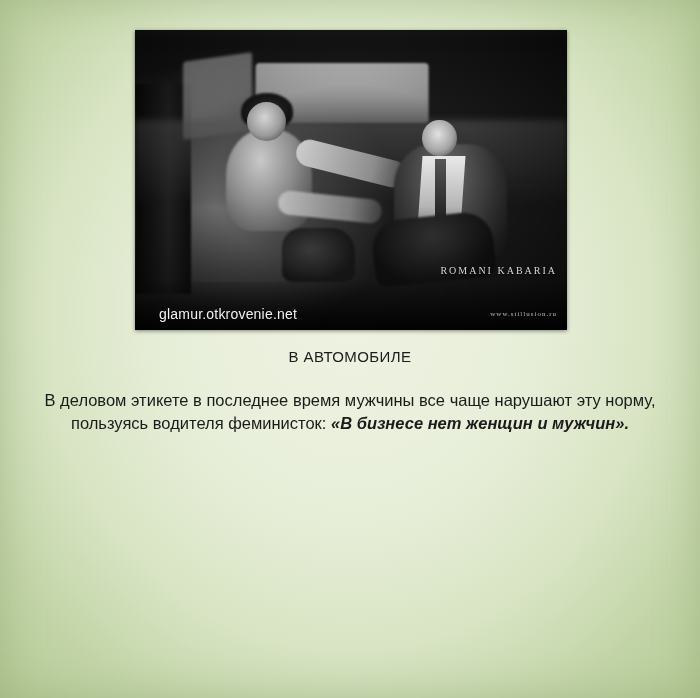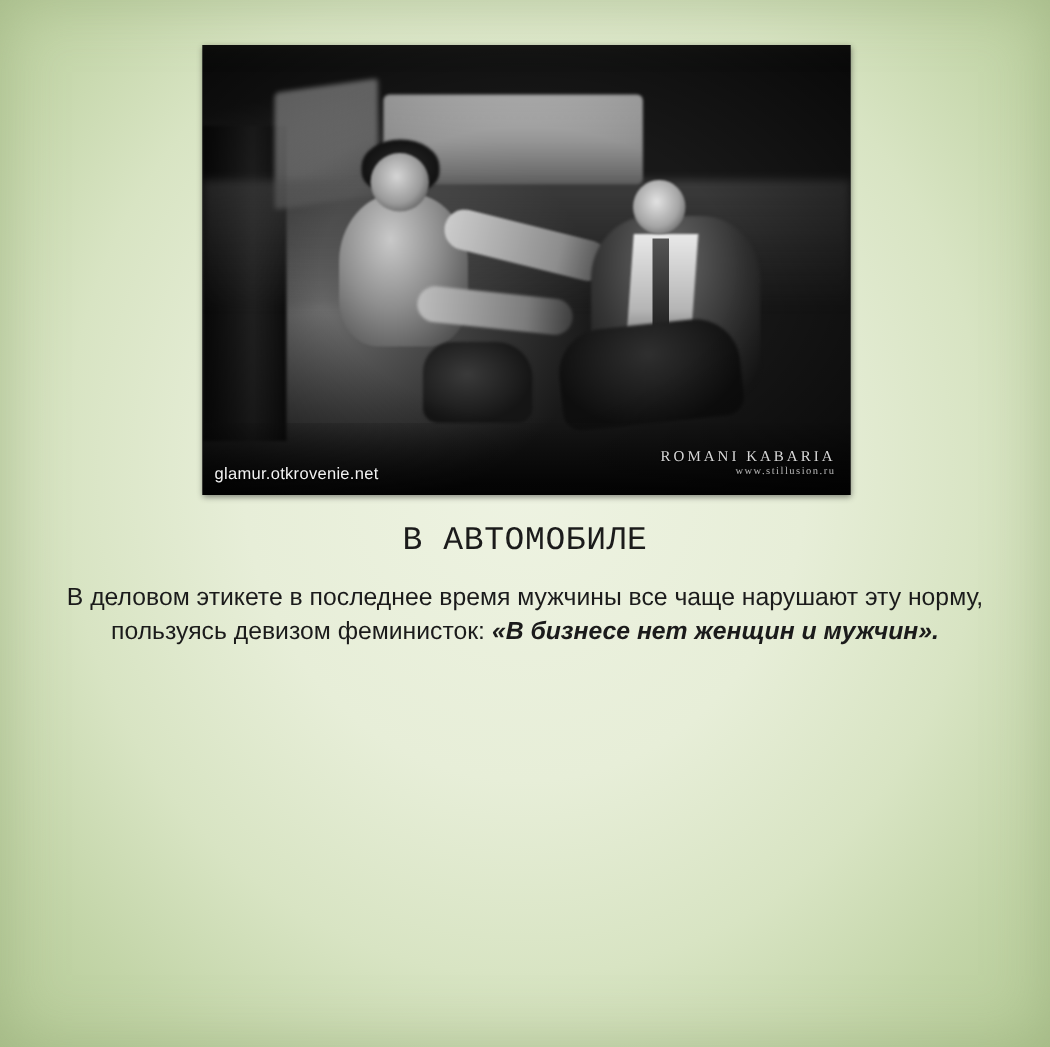--- a/index.html
+++ b/index.html
@@ -213,24 +213,24 @@
     height: 16%;
     background: linear-gradient(180deg, rgba(20,20,20,0.2), rgba(0,0,0,0.85));
   }
   .vignette {
     position: absolute;
     inset: 0;
     background: radial-gradient(ellipse at 50% 50%, rgba(0,0,0,0) 45%, rgba(0,0,0,0.65) 100%);
   }
   .wm-left {
     position: absolute;
-    left: 8px;
+    left: 24px;
     bottom: 8px;
     font-family: "Liberation Sans", sans-serif;
-    font-size: 11px;
+    font-size: 14px;
     color: #f2f2f2;
     letter-spacing: 0.2px;
     text-shadow: 0 1px 1px rgba(0,0,0,0.9);
   }
   .wm-right {
     position: absolute;
     right: 10px;
     bottom: 12px;
     text-align: right;
     color: #d8d8d8;
@@ -239,36 +239,37 @@
   .wm-right .wm-title {
     font-family: "Liberation Serif", serif;
     font-size: 10px;
     letter-spacing: 2px;
   }
   .wm-right .wm-sub {
     font-family: "Liberation Serif", serif;
     font-size: 7px;
     letter-spacing: 1px;
     opacity: 0.85;
+    margin-top: 34px;
   }
   .content {
     position: absolute;
     left: 0;
     top: 338px;
     width: 700px;
     padding: 0 12px;
     box-sizing: border-box;
     text-align: center;
     color: #1b1b1b;
   }
   .doc-title {
-    font-family: Liberation Mono, monospace;
-    font-size: 22px;
+    font-family: Liberation Sans, sans-serif;
+    font-size: 15px;
     letter-spacing: 0.4px;
-    margin: 10px 0 14px 0;
+    margin: 10px 0 24px 0;
   }
   .para {
     font-family: "Liberation Sans", sans-serif;
     font-size: 16.5px;
     line-height: 1.37;
     margin: 0 0 17px 0;
     padding: 0 6px;
   }
   .para em {
     font-style: italic;
@@ -303,16 +304,16 @@
       <div class="wm-left">glamur.otkrovenie.net</div>
       <div class="wm-right">
         <div class="wm-title">ROMANI KABARIA</div>
         <div class="wm-sub">www.stillusion.ru</div>
       </div>
     </div>
   </div>
 
   <div class="content">
     <div class="doc-title">В АВТОМОБИЛЕ</div>
-    <p class="para"><span>В деловом этикете в последнее время мужчины все чаще нарушают эту норму, пользуясь девизом феминисток: </span><em>«В бизнесе нет женщин и мужчин».</em></p>
+    <p class="para"><span>В деловом этикете в последнее время мужчины все чаще нарушают эту норму, пользуясь водителя феминисток: </span><em>«В бизнесе нет женщин и мужчин».</em></p>
   </div>
 
 </div>
 
 </body></html>

